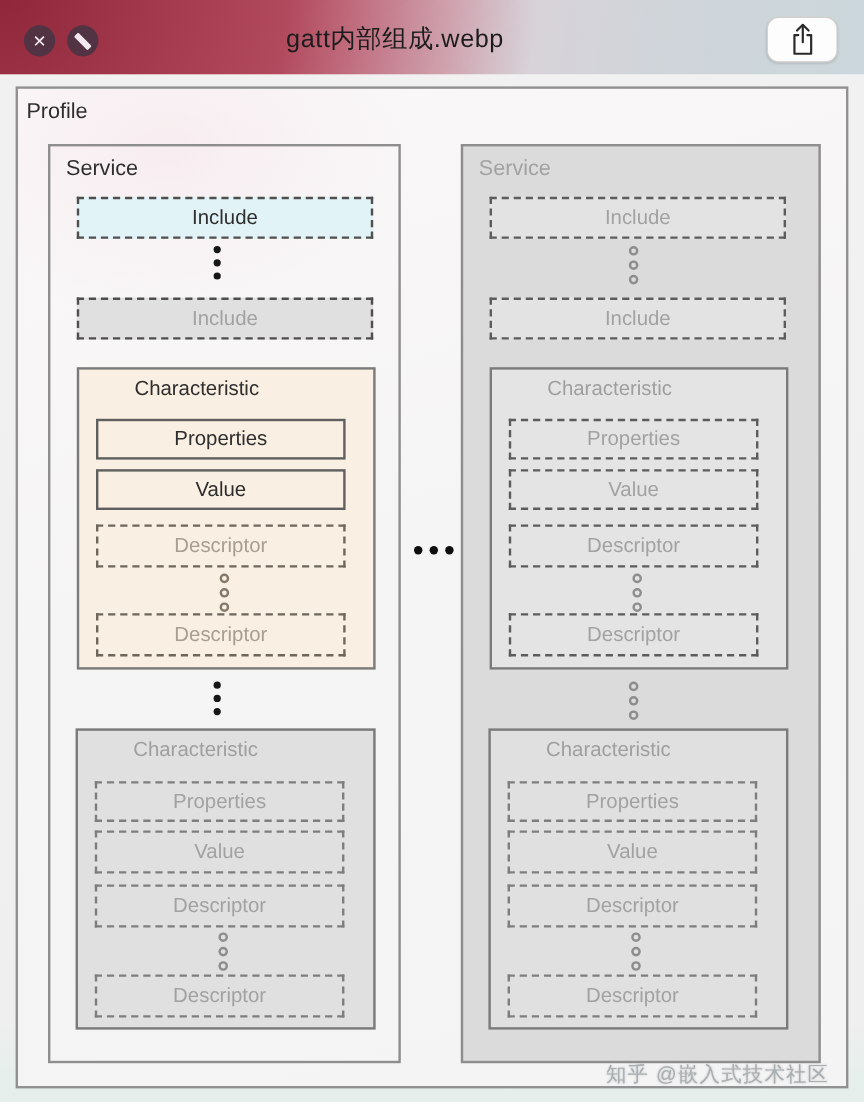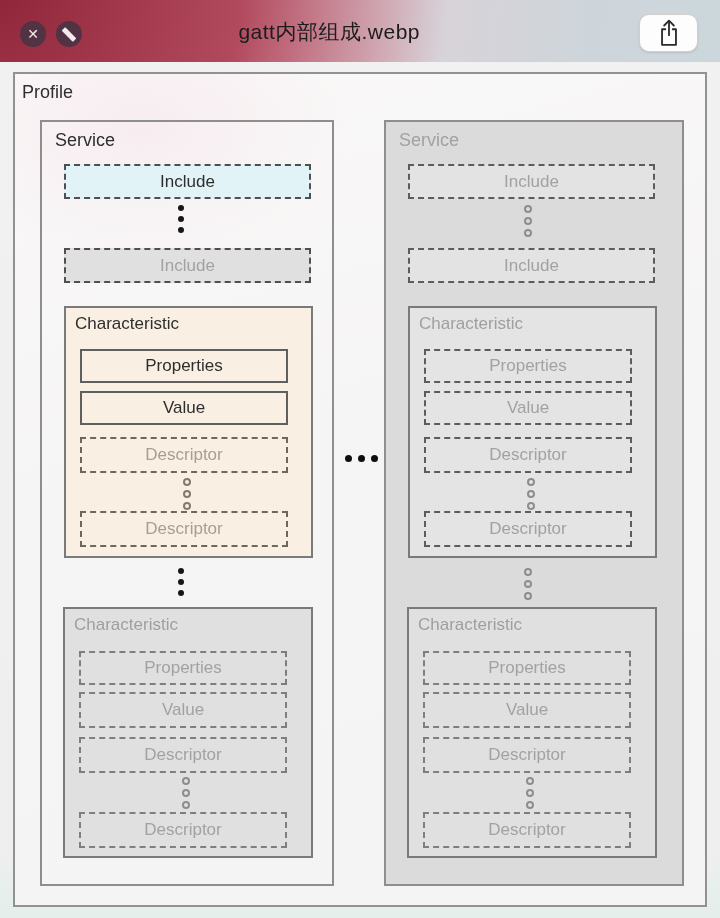--- a/index.html
+++ b/index.html
@@ -59,21 +59,21 @@
   .b-dash-dim{border:2px dashed #7e7e7e;}
   .b-solid{border:2px solid #5f5f5f;}
   .b-solid-dim{border:2px solid #7a7a7a;}
   .bg-cyan{background:#e2f3f8;}
   .bg-cream{background:#f9efe2;}
   .bg-gray{background:#e0e0e0;}
   .bg-gray2{background:#e3e3e3;}
   .bg-gray3{background:#e4e4e4;}
   .t-dim{color:#a2a2a2;}
   .t-warm-dim{color:#a89f90;}
-  .char-label{position:absolute;font-size:17px;color:#2e2e2e;}
+  .char-label{position:absolute;font-size:17px;color:#2e2e2e;margin-left:37px;}
   .char-label.dim{color:#9f9f9f;}
   .vdots{position:absolute;display:flex;flex-direction:column;gap:5px;align-items:center;}
   .dot{width:6px;height:6px;border-radius:50%;background:#161616;}
   .ring{width:4px;height:4px;border-radius:50%;border:2px solid #85796a;background:transparent;}
   .ring.gray{border-color:#8d8d8d;}
   .hdots{position:absolute;display:flex;gap:6px;align-items:center;}
   .hdot{width:7px;height:7px;border-radius:50%;background:#0e0e0e;}
   .watermark{
     position:absolute;right:14px;top:810px;font-size:17px;color:#a9aeb1;
     letter-spacing:1px;text-shadow:0 0 2px rgba(120,125,128,.45);
@@ -187,14 +187,15 @@
     <div class="box b-dash-dim t-dim" style="left:408px;top:577px;width:204px;height:30px;">Properties</div>
     <div class="box b-dash-dim t-dim" style="left:408px;top:618px;width:204px;height:32px;">Value</div>
     <div class="box b-dash-dim t-dim" style="left:408px;top:663px;width:204px;height:32px;">Descriptor</div>
     <div class="vdots" style="left:511px;top:703px;gap:4px;">
       <span class="ring gray"></span>
         <span class="ring gray"></span>
         <span class="ring gray"></span>
     </div>
     <div class="box b-dash-dim t-dim" style="left:408px;top:738px;width:204px;height:32px;">Descriptor</div>
 
+    <div class="watermark">知乎 @嵌入式技术社区</div>
   </div>
 </div>
 
 </body></html>

